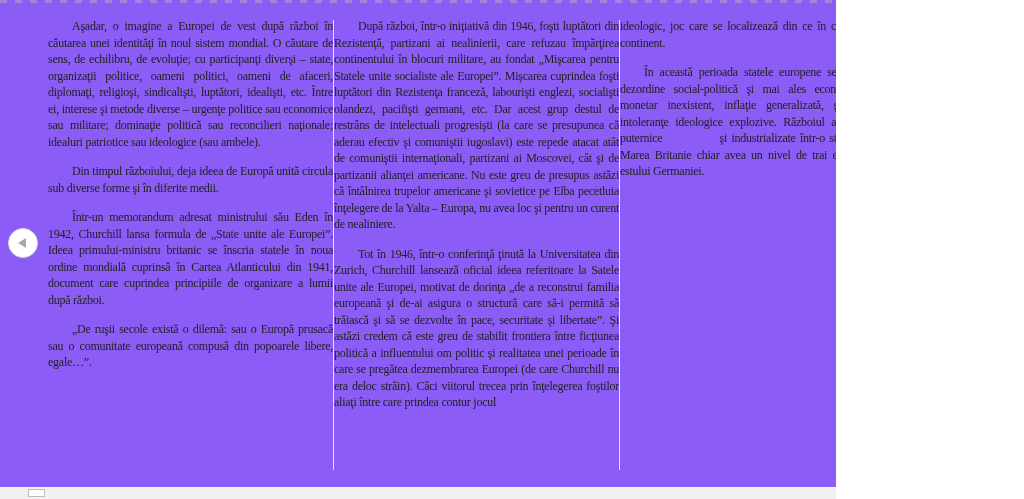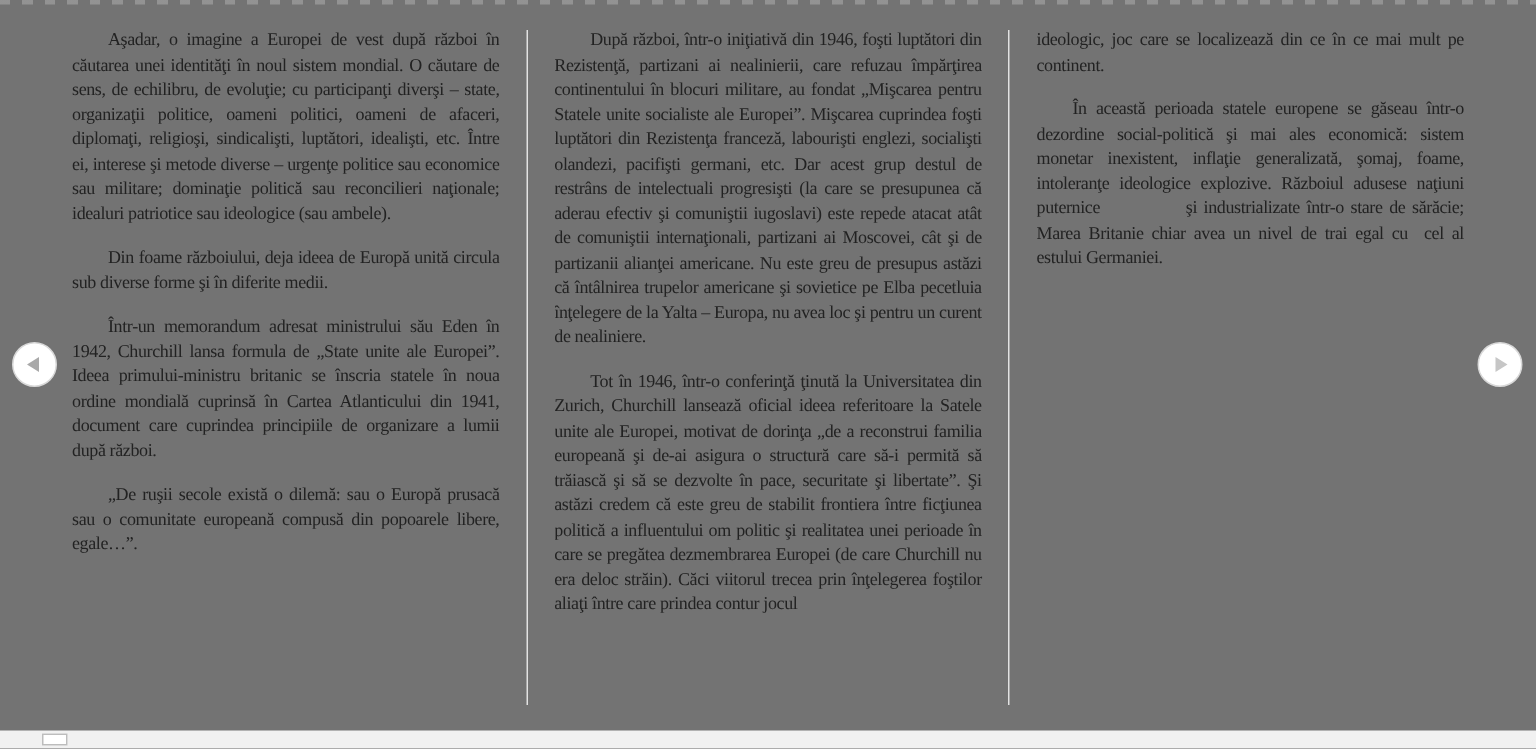--- a/index.html
+++ b/index.html
@@ -1,21 +1,21 @@
 <!DOCTYPE html>
 <html><head>
 <meta charset="utf-8">
 <style>
   html,body { margin:0; padding:0; }
   body {
     width:1024px; height:499px; overflow:hidden;
     background:#ffffff;
     font-family:"Liberation Serif", serif;
   }
-  .reader { position:relative; width:1024px; height:499px; overflow:hidden; background:#737373; }
+  .reader { position:relative; width:836px; height:499px; overflow:hidden; background:#8b5cf6; }
 
   .page-top-edge {
     position:absolute; top:0; left:0; right:0; height:3px;
     background:repeating-linear-gradient(90deg, rgba(185,185,185,.45) 0 7px, rgba(255,255,255,0) 7px 15px);
   }
 
   .page {
     position:absolute; top:0; left:0; right:0; bottom:12px;
     box-sizing:border-box;
     padding:18px 48px 0 48px;
@@ -70,21 +70,21 @@
   <div class="page-top-edge"></div>
 
   <button class="nav-btn prev">
     <span class="tri-left"></span>
   </button>
 
   <div class="page">
 
     <div class="col">
       <p class="indent">Aşadar, o imagine a Europei de vest după război în căutarea unei identităţi în noul sistem mondial. O căutare de sens, de echilibru, de evoluţie; cu participanţi diverşi – state, organizaţii politice, oameni politici, oameni de afaceri, diplomaţi, religioşi, sindicalişti, luptători, idealişti, etc. Între ei, interese şi metode diverse – urgenţe politice sau economice sau militare; dominaţie politică sau reconcilieri naţionale; idealuri patriotice sau ideologice (sau ambele).</p>
-      <p class="indent">Din foame războiului, deja ideea de Europă unită circula sub diverse forme şi în diferite medii.</p>
+      <p class="indent">Din timpul războiului, deja ideea de Europă unită circula sub diverse forme şi în diferite medii.</p>
       <p class="indent">Într-un memorandum adresat ministrului său Eden în 1942, Churchill lansa formula de „State unite ale Europei”. Ideea primului-ministru britanic se înscria statele în noua ordine mondială cuprinsă în Cartea Atlanticului din 1941, document care cuprindea principiile de organizare a lumii după război.</p>
       <p class="indent">„De ruşii secole există o dilemă: sau o Europă prusacă sau o comunitate europeană compusă din popoarele libere, egale…”.</p>
     </div>
 
     <div class="divider"></div>
 
     <div class="col">
       <p class="indent">După război, într-o iniţiativă din 1946, foşti luptători din Rezistenţă, partizani ai nealinierii, care refuzau împărţirea continentului în blocuri militare,  au fondat „Mişcarea pentru Statele unite socialiste ale Europei”. Mişcarea cuprindea foşti luptători din Rezistenţa franceză, labourişti englezi, socialişti olandezi, pacifişti germani, etc. Dar acest grup destul de restrâns de intelectuali progresişti (la care se presupunea că aderau efectiv şi comuniştii iugoslavi) este repede atacat atât de comuniştii internaţionali, partizani ai Moscovei, cât şi de partizanii alianţei americane. Nu este greu de presupus astăzi că întâlnirea trupelor americane şi sovietice pe Elba pecetluia înţelegere de la Yalta – Europa, nu avea loc şi pentru un curent de nealiniere.</p>
       <p class="indent">Tot în 1946, într-o conferinţă ţinută la Universitatea din Zurich, Churchill lansează oficial ideea referitoare la Satele unite ale Europei, motivat de dorinţa „de a reconstrui familia europeană şi de-ai asigura o structură care să-i permită să trăiască şi să se dezvolte în pace, securitate şi libertate”. Şi astăzi credem că este greu de stabilit frontiera între ficţiunea politică a influentului om politic şi realitatea unei perioade în care se pregătea dezmembrarea Europei (de care Churchill nu era deloc străin). Căci viitorul trecea prin înţelegerea foştilor aliaţi între care prindea contur jocul</p>
     </div>

